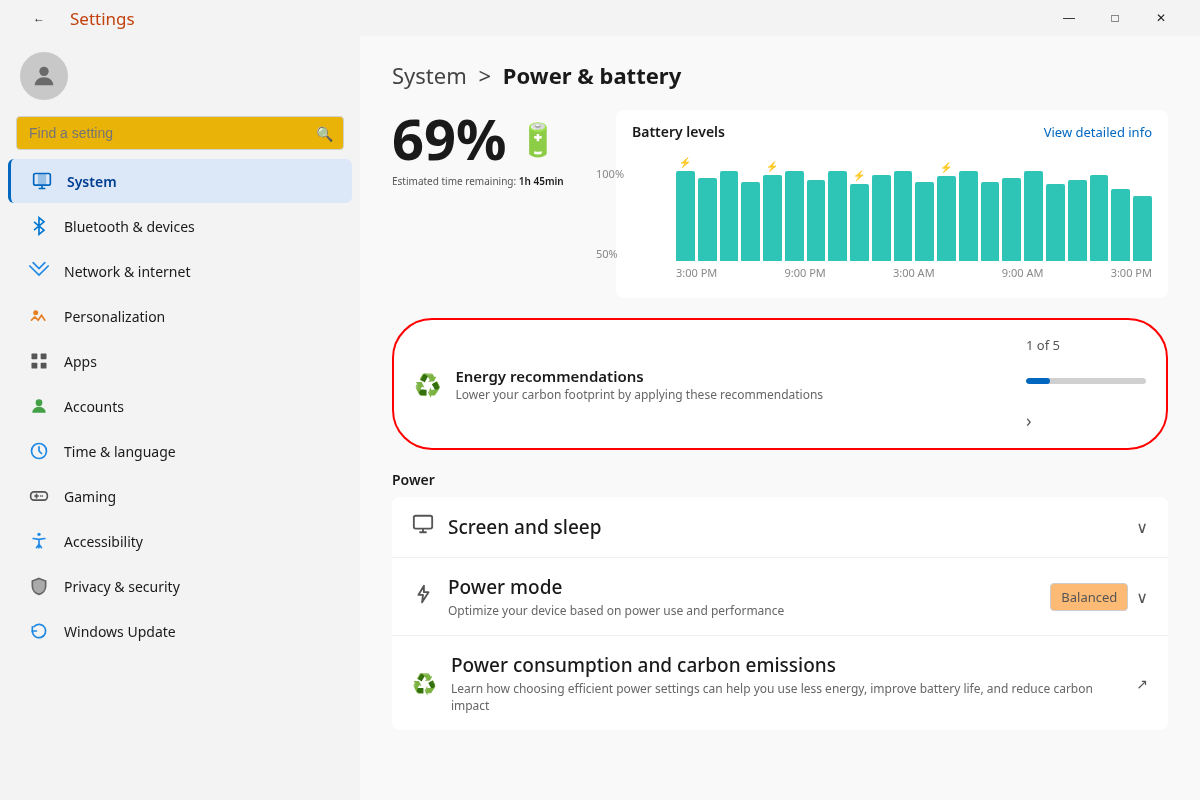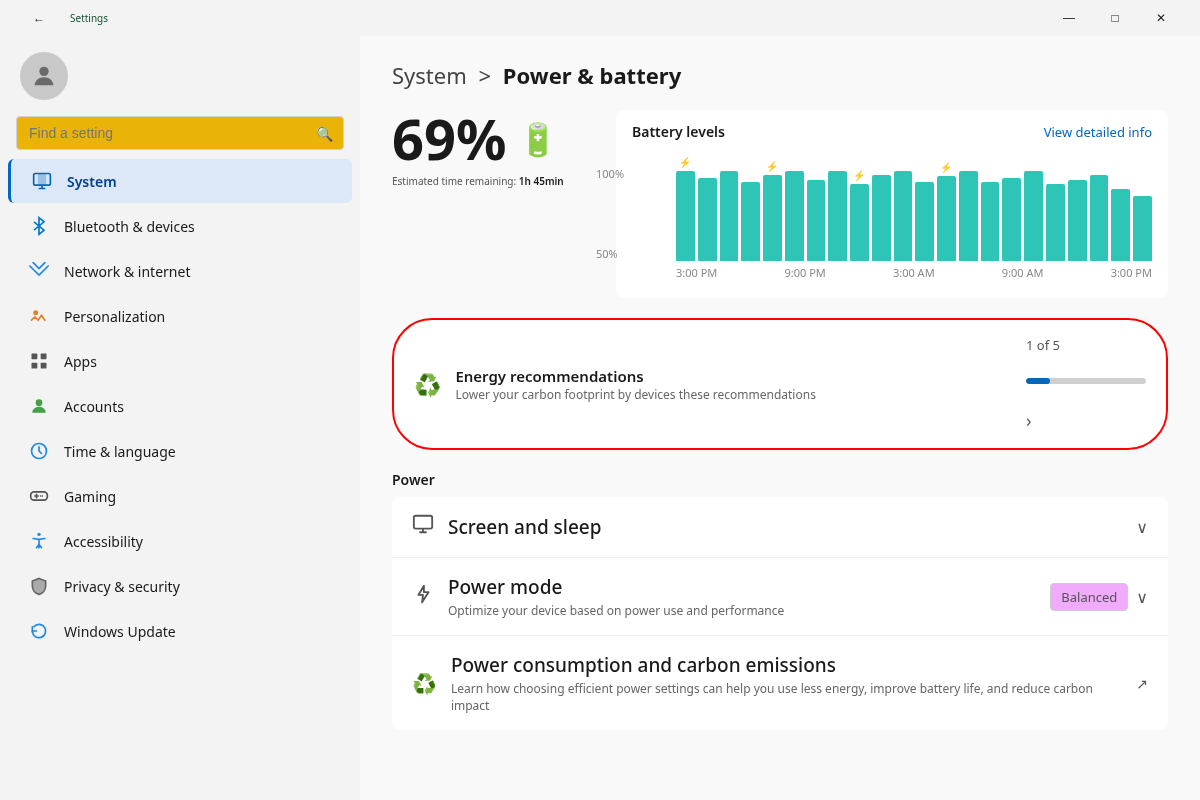--- a/index.html
+++ b/index.html
@@ -20,22 +20,22 @@
       background: #f3f3f3;
       height: 36px;
       flex-shrink: 0;
     }
     .title-bar-left {
       display: flex;
       align-items: center;
       gap: 8px;
     }
     .title-bar-title {
-      font-size: 10px;
-      color: #14532d;
+      font-size: 17px;
+      color: #c2410c;
       text-align: right;
     }
     .title-bar-controls {
       display: flex;
       gap: 0;
     }
     .title-bar-btn {
       width: 46px;
       height: 30px;
       border: none;
@@ -340,21 +340,21 @@
       display: flex;
       align-items: center;
       gap: 8px;
     }
     .dropdown-badge {
       font-size: 13px;
       color: #555;
       border: 1px solid #ccc;
       border-radius: 4px;
       padding: 4px 10px;
-      background: #f0abfc;
+      background: #fdba74;
     }
     .chevron-down {
       font-size: 16px;
       color: #555;
     }
     .external-icon {
       font-size: 14px;
       color: #555;
     }
   </style>
@@ -559,21 +559,21 @@
             <span>3:00 PM</span>
           </div>
         </div>
       </div>
     </div>
 
     <div class="energy-rec-card">
       <span class="energy-rec-icon">♻️</span>
       <div class="energy-rec-text">
         <div class="energy-rec-title">Energy recommendations</div>
-        <div class="energy-rec-sub">Lower your carbon footprint by devices these recommendations</div>
+        <div class="energy-rec-sub">Lower your carbon footprint by applying these recommendations</div>
       </div>
       <div class="energy-rec-right">
         <span class="energy-progress-label">1 of 5</span>
         <div class="energy-progress-bar">
           <div class="energy-progress-fill" style="width:20%"></div>
         </div>
         <span class="energy-chevron">›</span>
       </div>
     </div>
 

